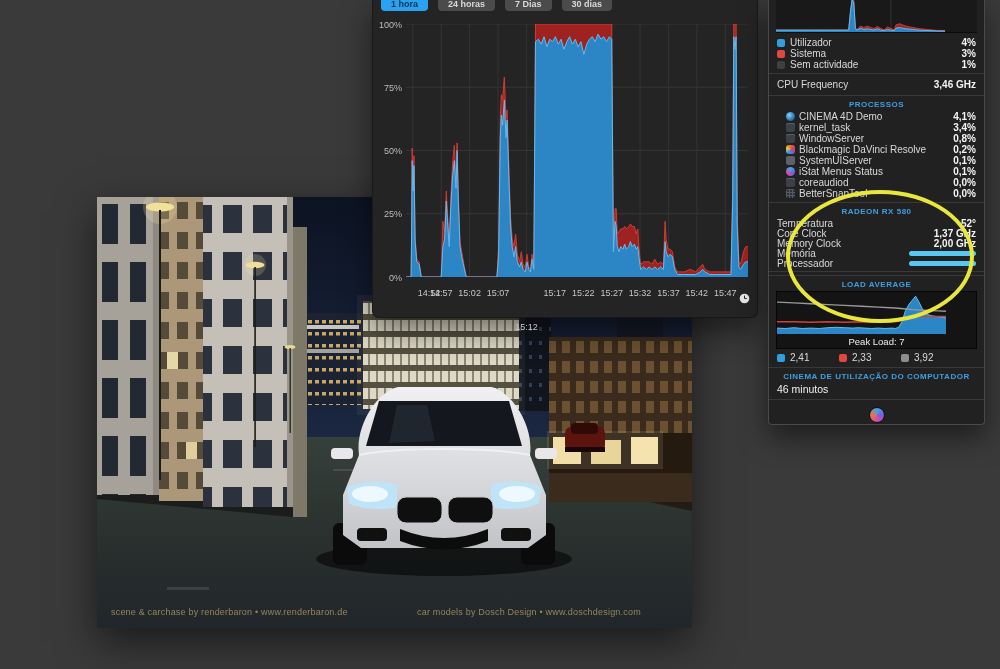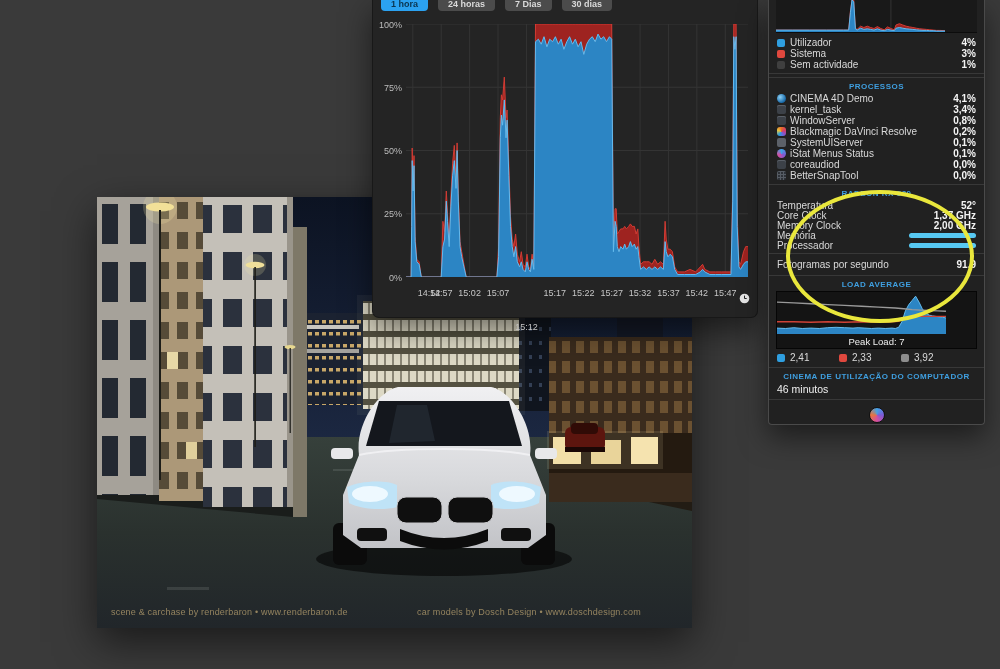--- a/index.html
+++ b/index.html
@@ -31,21 +31,21 @@
     border:1px solid #4a4a4a; border-top:none; border-radius:0 0 4px 4px;
     box-shadow:0 12px 28px rgba(0,0,0,.5); z-index:30; color:#d9d9d9; font-size:10px; overflow:hidden; }
   .pad { padding:0 8px; }
   .divider { height:1px; background:#383838; margin:3px 0; }
   .sec-header { color:#3f9fe0; font-size:8px; font-weight:bold; letter-spacing:.5px; text-align:center; margin:4px 0 2px; }
   .row { display:flex; align-items:center; }
   .row .val { margin-left:auto; font-weight:bold; color:#f4f4f4; }
   .legend-row { height:11px; }
   .swatch { width:8px; height:8px; border-radius:2px; margin-right:5px; flex:none; }
   .freq-row { height:15px; }
-  .proc-row { height:11px; }
+  .proc-row { height:11px;margin-left:9px; }
   .proc-icon { width:9px; height:9px; border-radius:2px; margin-right:4px; flex:none; }
   .gpu-row { height:10px; }
   .hbar { width:67px; height:5px; border-radius:2.5px; background:#57c8f2; margin-left:auto; }
   .fps-row { height:15px; }
   .mini-chart-box { height:33px; margin:0 7px; background:#191919; border-bottom:1px solid #0c0c0c; }
   .load-box { margin:1px 7px 0; background:#141414; border:1px solid #060606; }
   .peak-label { height:12px; text-align:center; color:#efefef; font-size:9.5px; line-height:11px; }
   .load-legend { display:flex; height:13px; align-items:center; margin-top:2px; }
   .load-legend .item { display:flex; align-items:center; width:62px; }
   .uptime-val { height:13px; line-height:13px; color:#efefef; font-size:10.5px; }
@@ -285,20 +285,26 @@
         <span class="val">3%</span>
     </div>
     <div class="row legend-row">
       <span class="swatch" style="background:#3f3f3f;"></span>
       <span>Sem actividade</span>
         <span class="val">1%</span>
     </div>
   </div>
 
   <div class="divider"></div>
+  <div class="pad">
+    <div class="row freq-row">
+      <span>CPU Frequency</span>
+        <span class="val">3,46 GHz</span>
+    </div>
+  </div>
   <div class="divider"></div>
 
   <div class="sec-header">PROCESSOS</div>
   <div class="pad">
     <div class="row proc-row">
       <span class="proc-icon pi-c4d"></span>
       <span>CINEMA 4D Demo</span>
         <span class="val">4,1%</span>
     </div>
     <div class="row proc-row">
@@ -357,26 +363,20 @@
       <span>Memória</span>
         <span class="hbar"></span>
     </div>
     <div class="row gpu-row">
       <span>Processador</span>
         <span class="hbar"></span>
     </div>
   </div>
 
   <div class="divider"></div>
-  <div class="pad">
-    <div class="row fps-row">
-      <span>Fotogramas por segundo</span>
-        <span class="val">91,9</span>
-    </div>
-  </div>
   <div class="divider"></div>
 
   <div class="sec-header">LOAD AVERAGE</div>
   <div class="load-box">
     <svg id="load-chart" width="169" height="42" viewBox="0 0 169 42">
         <path d="M0,42 L0.0,36.1 L8.5,36.5 L16.9,35.7 L25.3,36.5 L33.8,36.1 L42.3,36.5 L50.7,35.7 L59.1,35.3 L67.6,35.7 L76.0,36.1 L81.1,35.7 L87.9,36.1 L94.6,36.5 L101.4,36.1 L108.2,36.5 L114.9,36.1 L118.3,36.5 L121.7,35.3 L125.1,29.4 L128.4,18.9 L131.8,12.6 L135.2,8.4 L138.6,4.2 L142.0,10.1 L145.3,16.8 L148.7,21.0 L152.1,23.1 L155.5,23.9 L158.9,24.4 L162.2,24.8 L165.6,25.2 L169.0,26.0 L169,42 Z" fill="#2c85c4"></path>
         <path d="M0.0,36.1 L 8.5,36.5 L 16.9,35.7 L 25.3,36.5 L 33.8,36.1 L 42.3,36.5 L 50.7,35.7 L 59.1,35.3 L 67.6,35.7 L 76.0,36.1 L 81.1,35.7 L 87.9,36.1 L 94.6,36.5 L 101.4,36.1 L 108.2,36.5 L 114.9,36.1 L 118.3,36.5 L 121.7,35.3 L 125.1,29.4 L 128.4,18.9 L 131.8,12.6 L 135.2,8.4 L 138.6,4.2 L 142.0,10.1 L 145.3,16.8 L 148.7,21.0 L 152.1,23.1 L 155.5,23.9 L 158.9,24.4 L 162.2,24.8 L 165.6,25.2 L 169.0,26.0" fill="none" stroke="#63bbee" stroke-width="1"></path>
         <path d="M0.0,29.8 L 16.9,29.8 L 33.8,30.2 L 50.7,29.8 L 67.6,30.2 L 84.5,29.8 L 101.4,30.2 L 114.9,29.8 L 121.7,29.4 L 128.4,26.0 L 135.2,24.4 L 143.7,24.4 L 152.1,24.4 L 160.5,24.4 L 169.0,24.4" fill="none" stroke="#cf4237" stroke-width="1.4"></path>
         <path d="M0.0,10.1 L 16.9,10.9 L 33.8,11.8 L 50.7,12.6 L 67.6,13.4 L 84.5,14.3 L 101.4,15.1 L 118.3,16.0 L 126.8,16.8 L 135.2,17.6 L 143.7,18.1 L 152.1,18.5 L 160.5,18.9 L 169.0,19.3" fill="none" stroke="#9a9a9a" stroke-width="1.4"></path>
       </svg>

